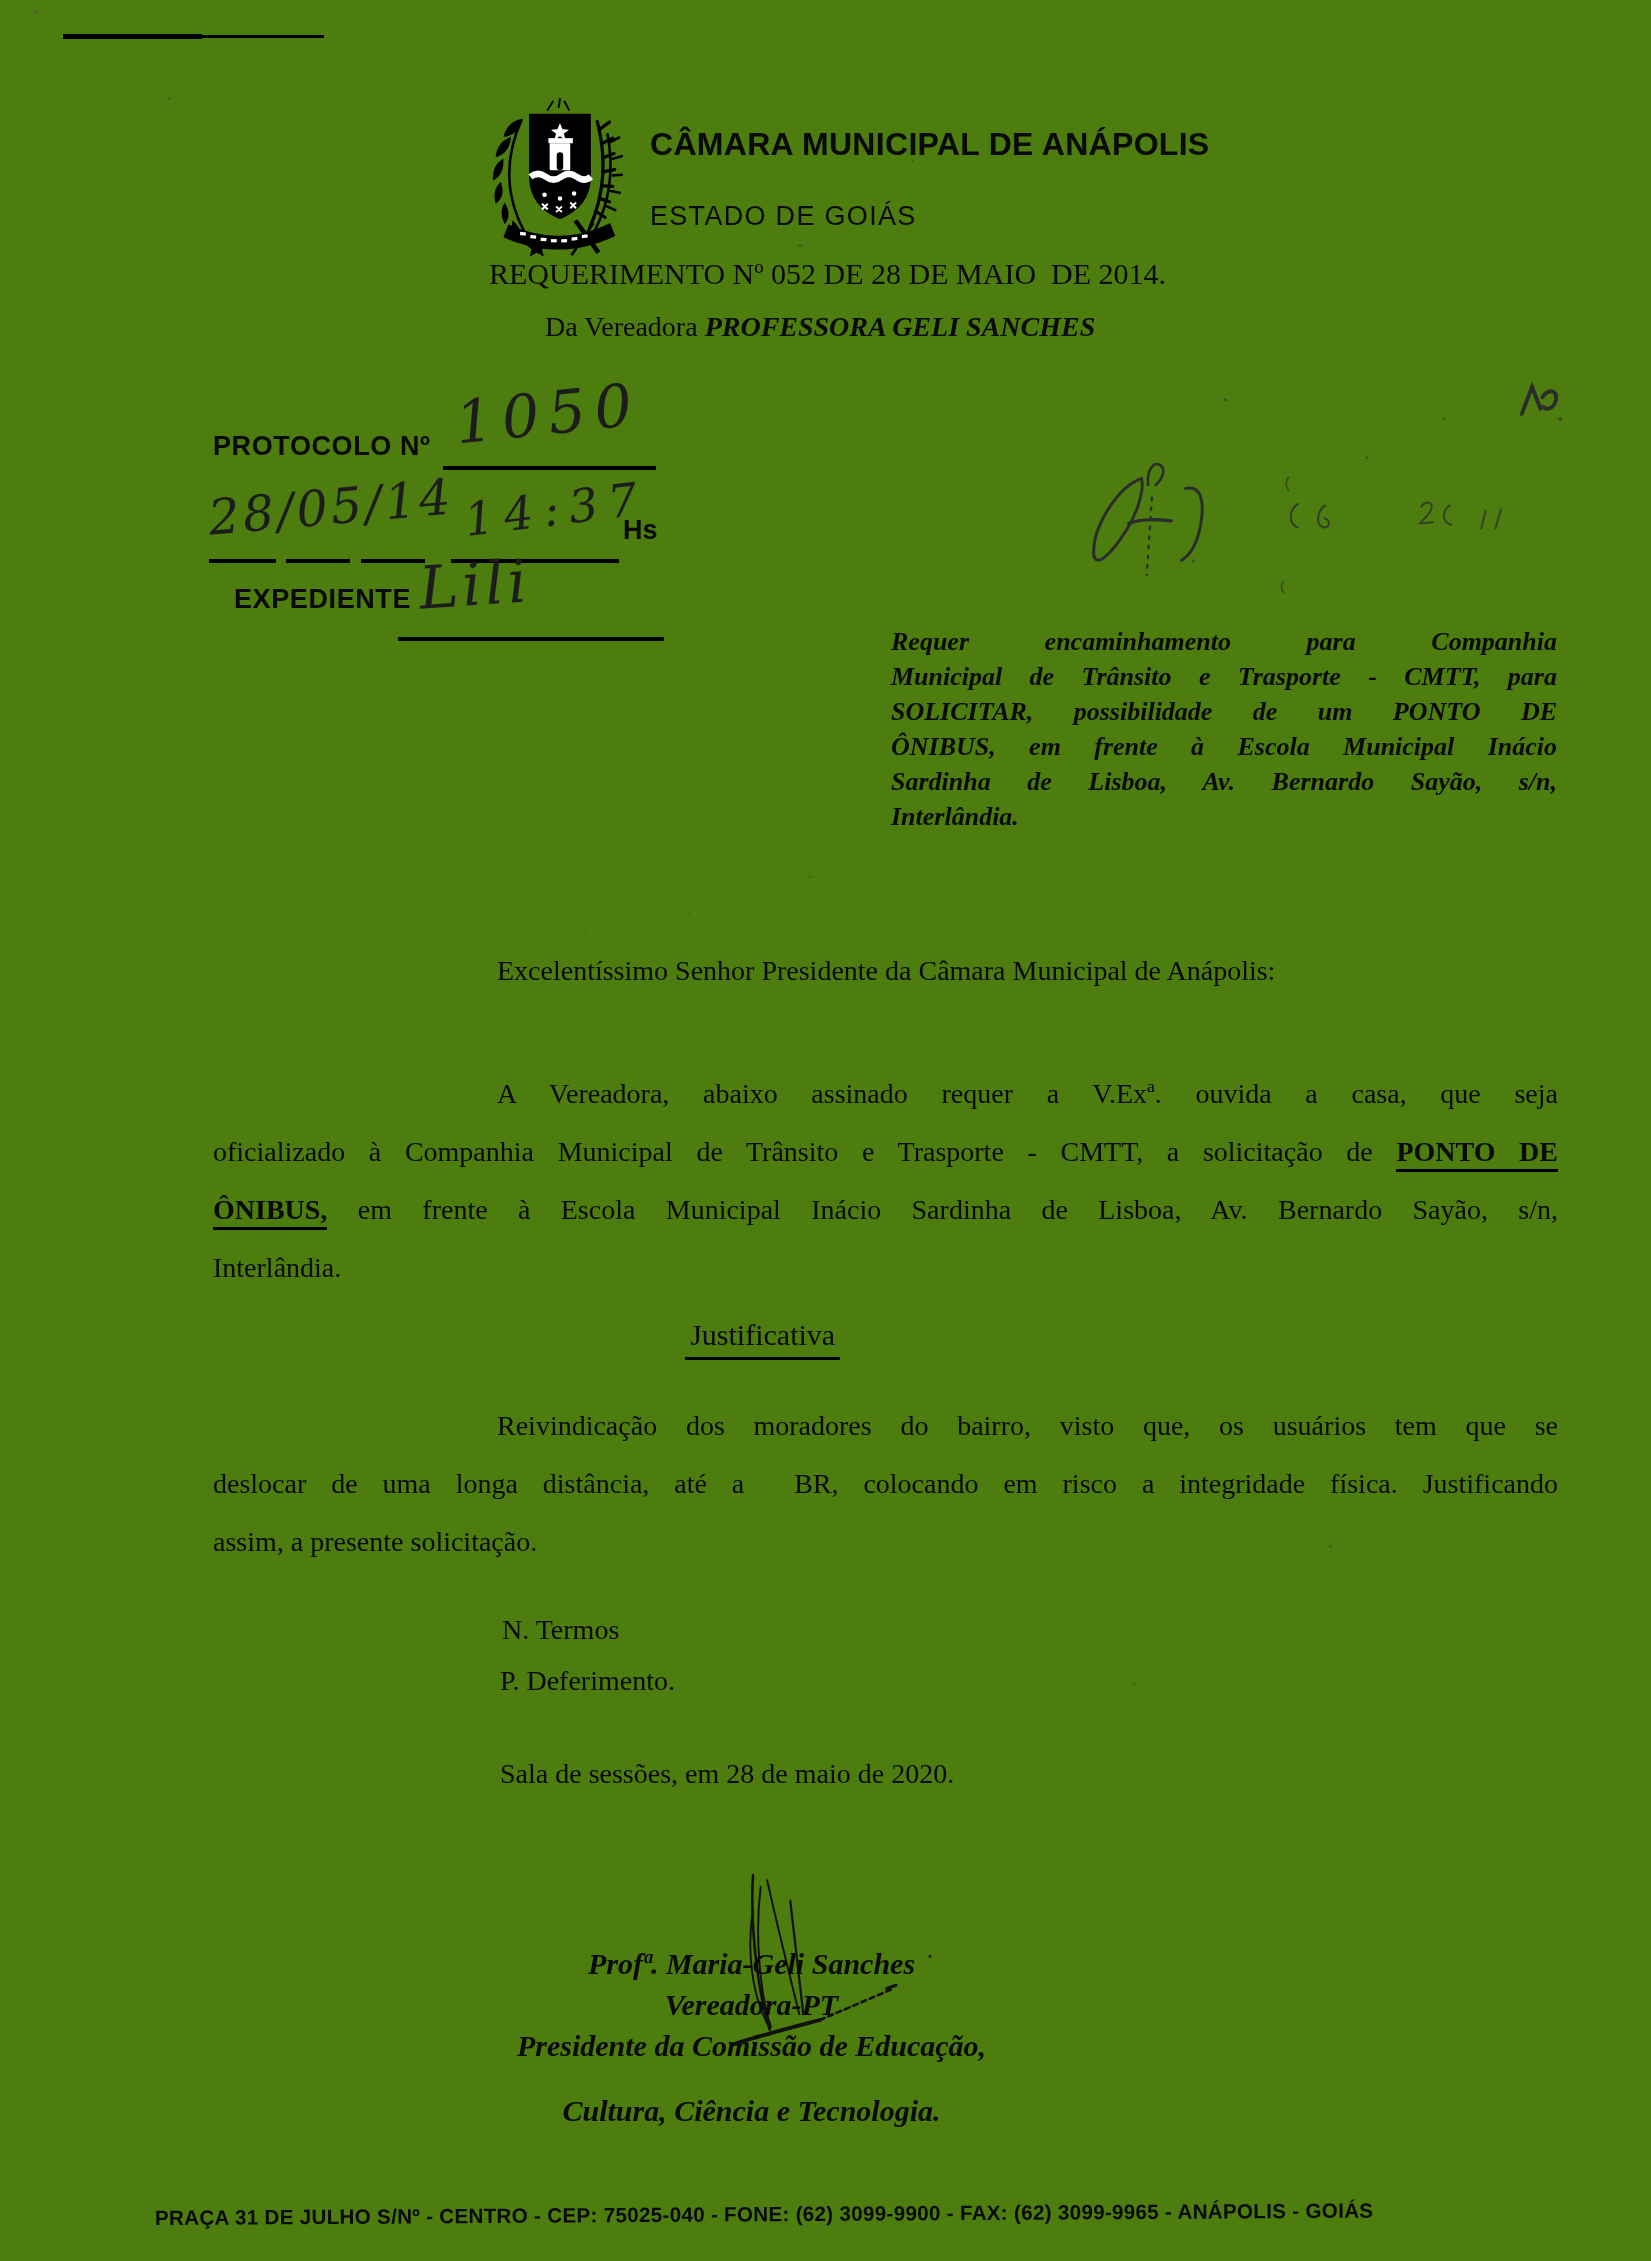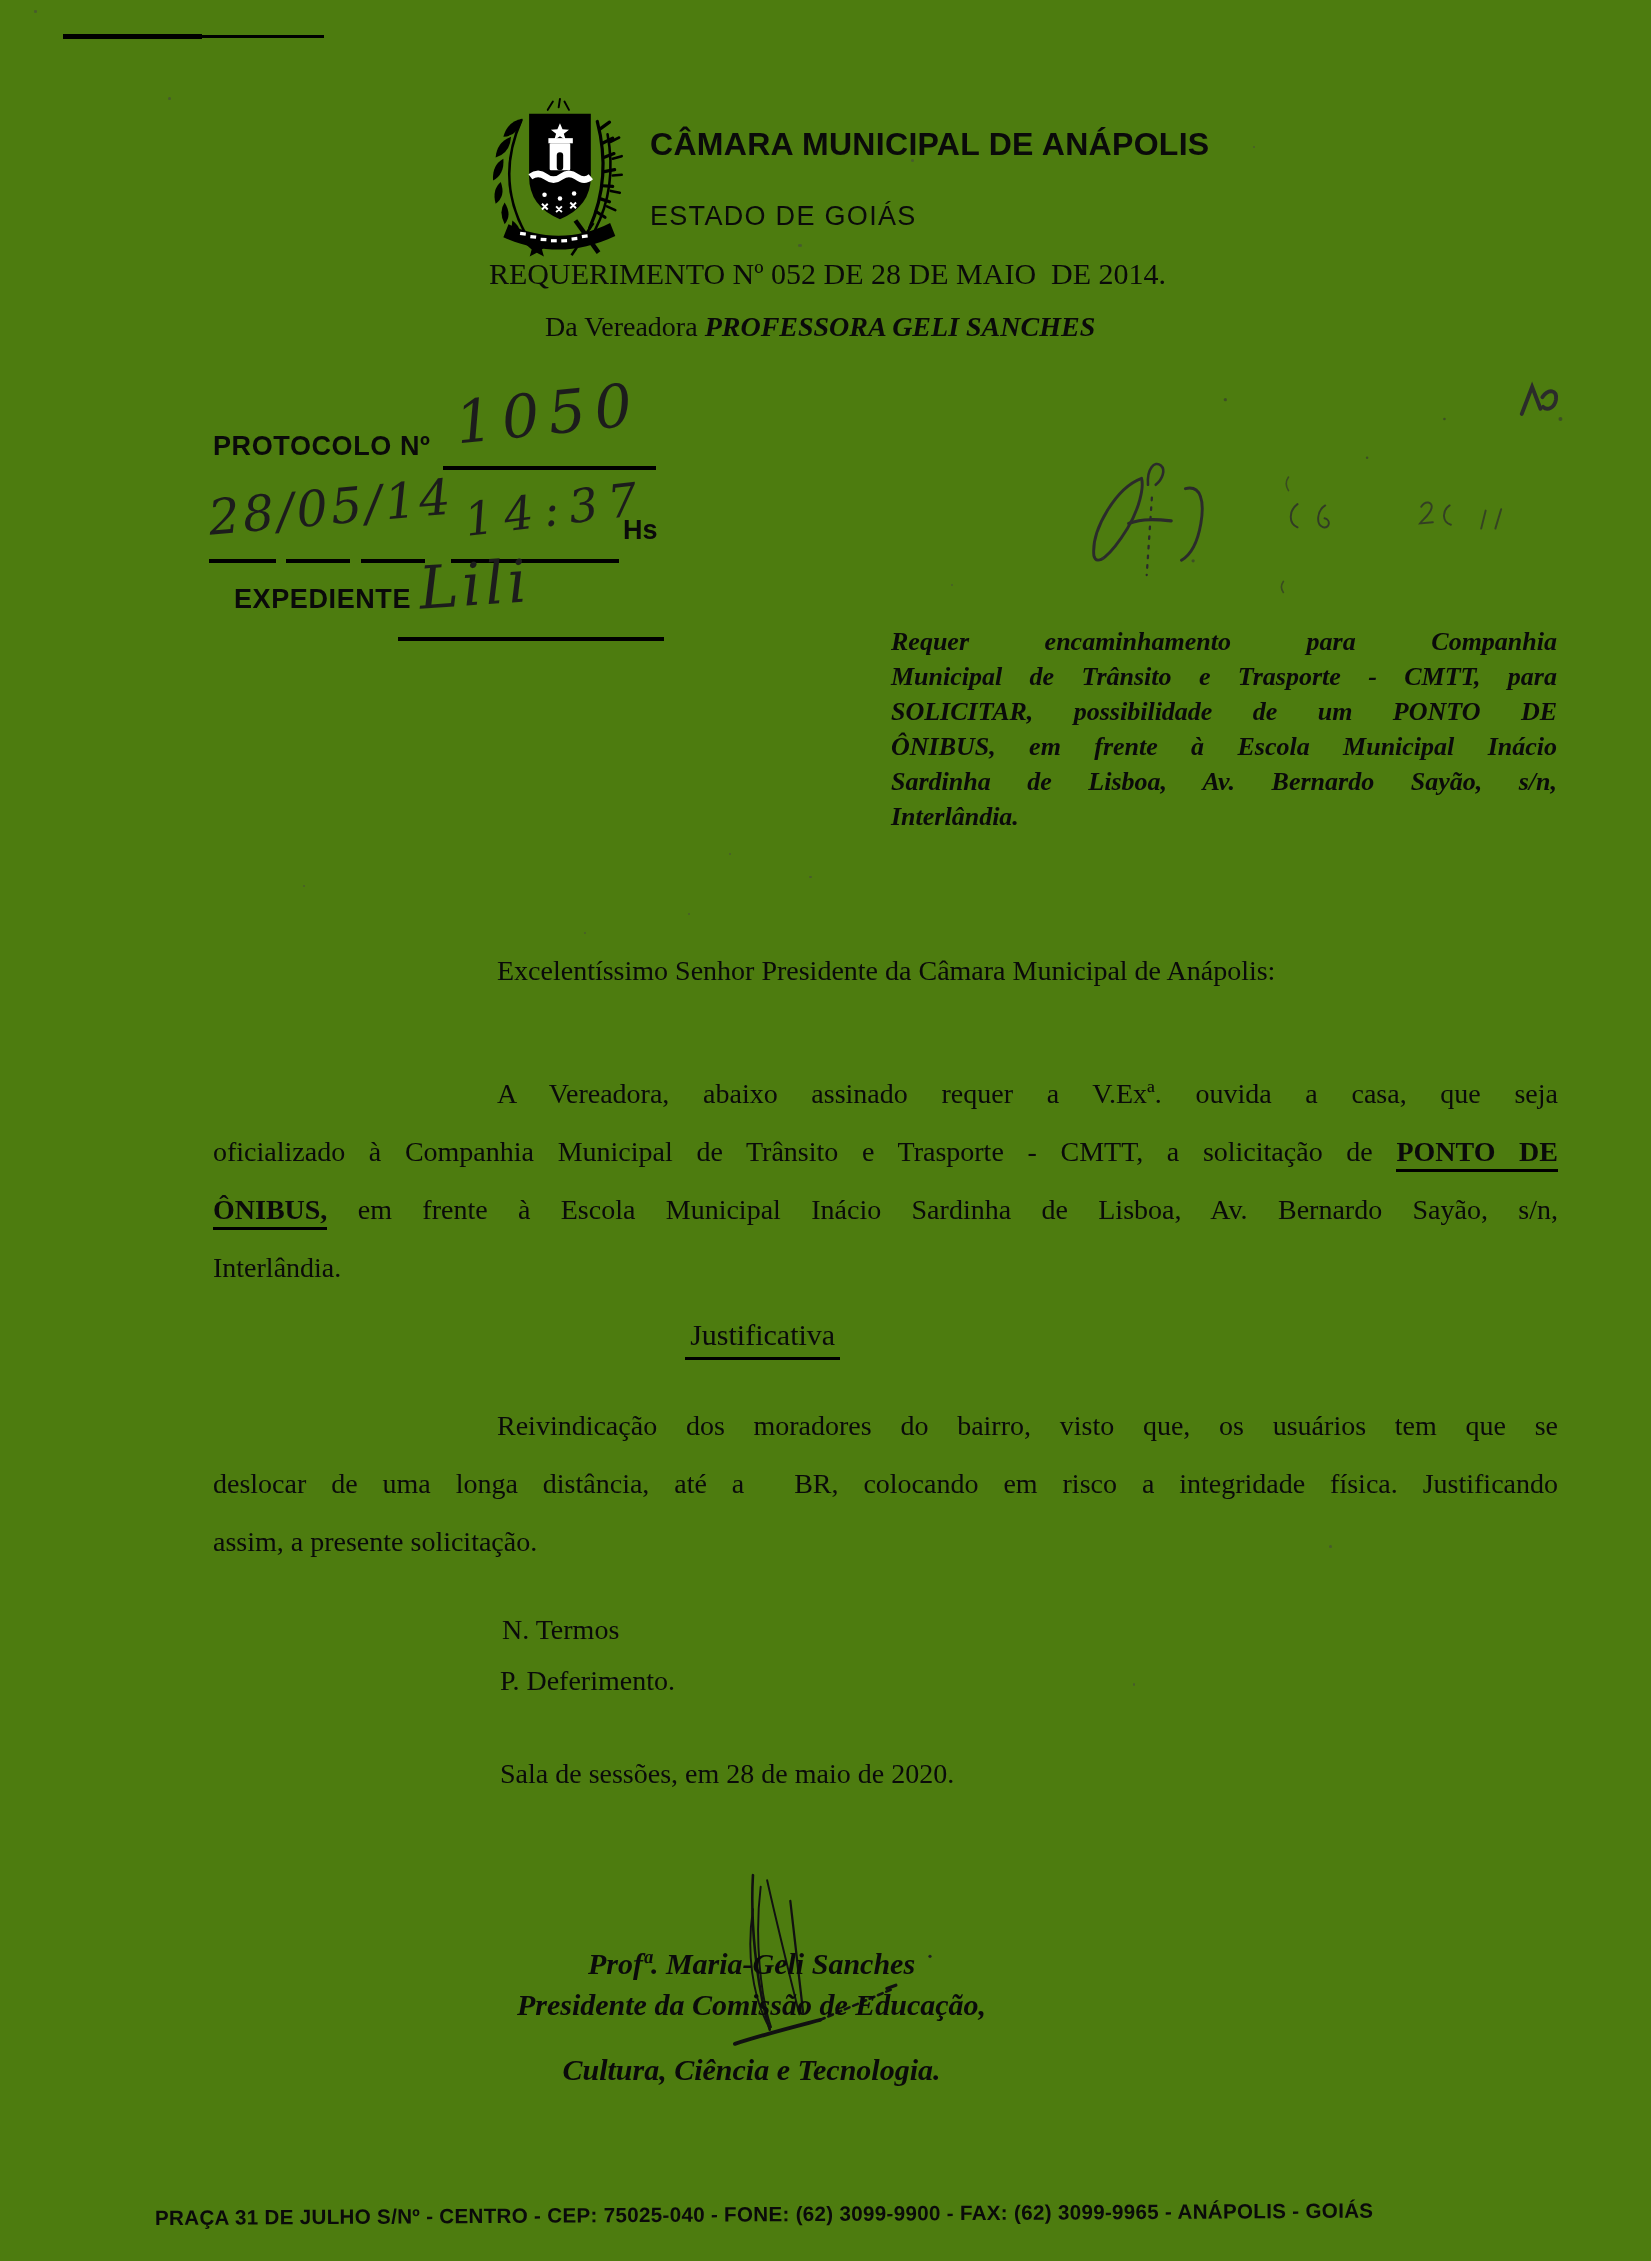--- a/index.html
+++ b/index.html
@@ -168,20 +168,21 @@
       <path d="M106,62 L126,236" stroke-width="3.5"></path>
       <path d="M20,284 C70,268 110,258 152,247" stroke-width="6"></path>
       <path d="M152,247 L262,200" stroke-width="4" stroke-dasharray="8 6"></path>
       <path d="M256,198 l14,-5" stroke-width="5"></path>
     </g>
     <circle cx="323" cy="148" r="2.5" fill="#222"></circle>
   </svg>
 
   <div class="abs serif sig-block">
     <div>Profª. Maria-Geli Sanches</div>
+    <div>Vereadora-PT</div>
     <div>Presidente da Comissão de Educação,</div>
     <div style="margin-top:24px;">Cultura, Ciência e Tecnologia.</div>
   </div>
 
   <div class="abs" style="left:155px;top:2206px;transform:rotate(-0.35deg);transform-origin:left center;">
     <div class="sans footer-line">PRAÇA 31 DE JULHO S/Nº - CENTRO - CEP: 75025-040 - FONE: (62) 3099-9900 - FAX: (62) 3099-9965 - ANÁPOLIS - GOIÁS</div>
   </div>
 
   <div class="speck" style="left:34px;top:10.3px;width:2.6px;height:2.6px;"></div>
   <div class="speck" style="left:168px;top:97px;width:2.6px;height:3.2px;"></div>

